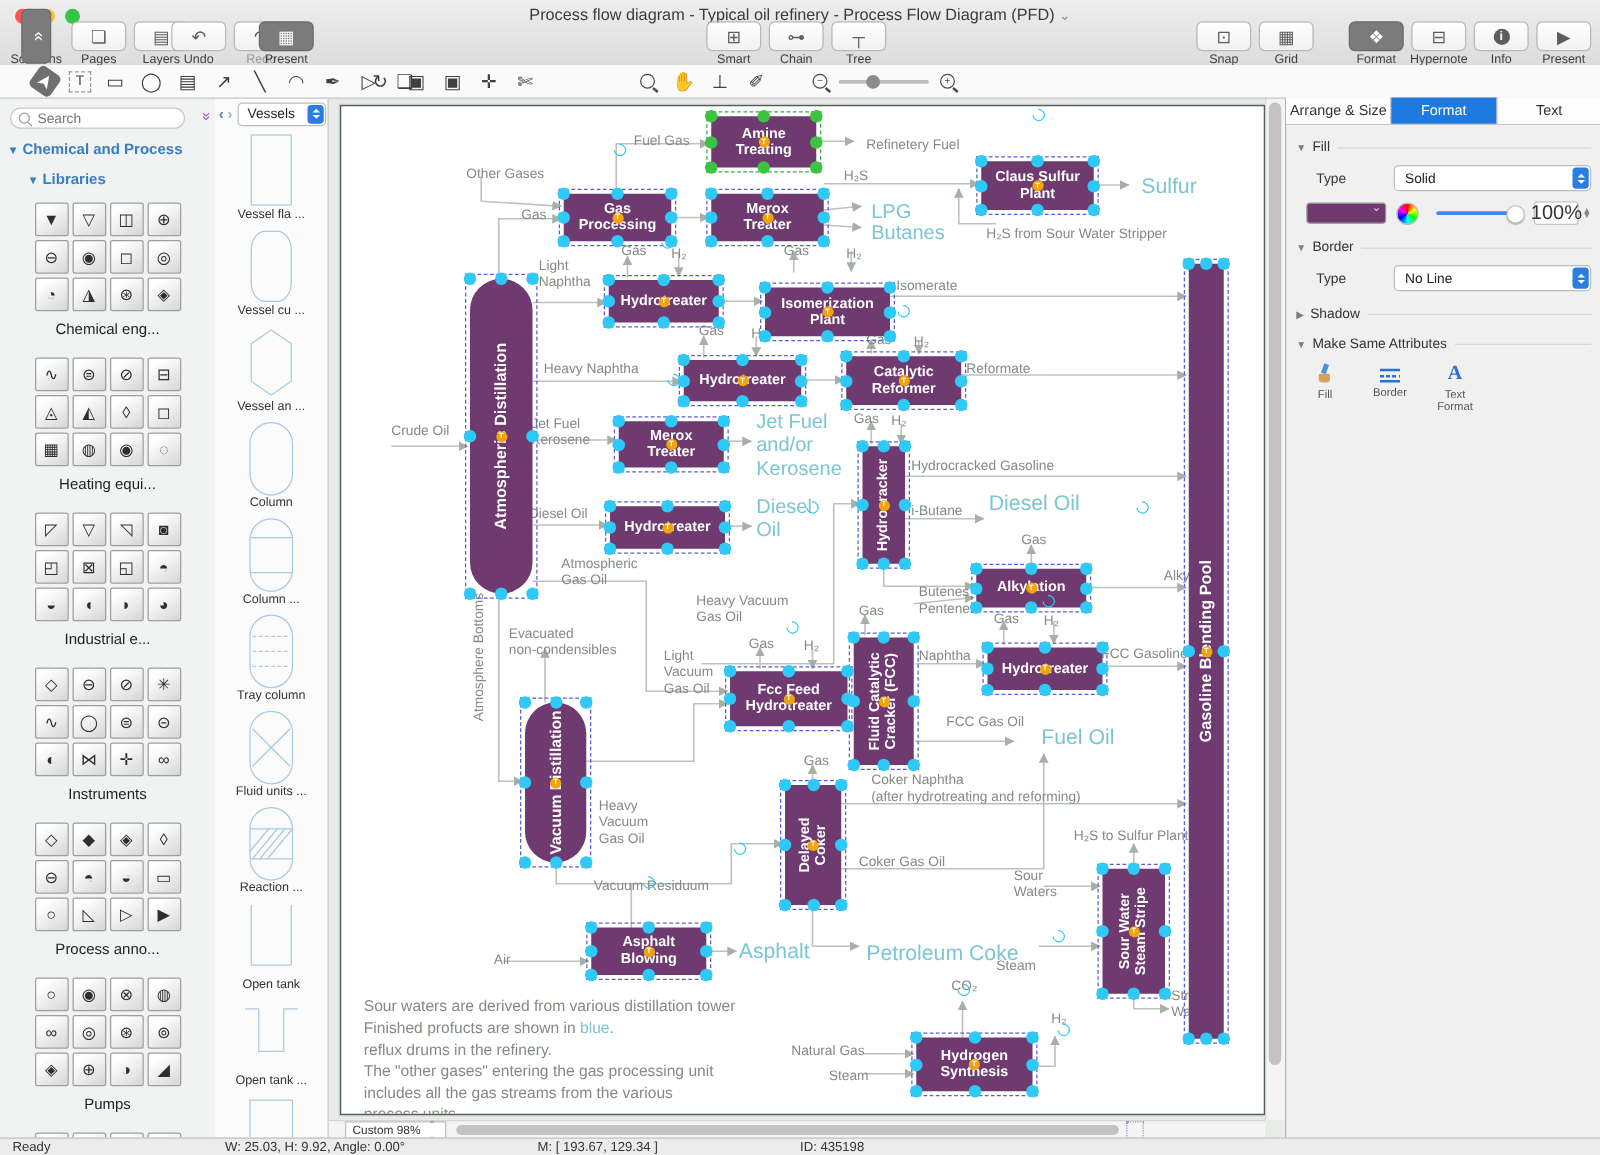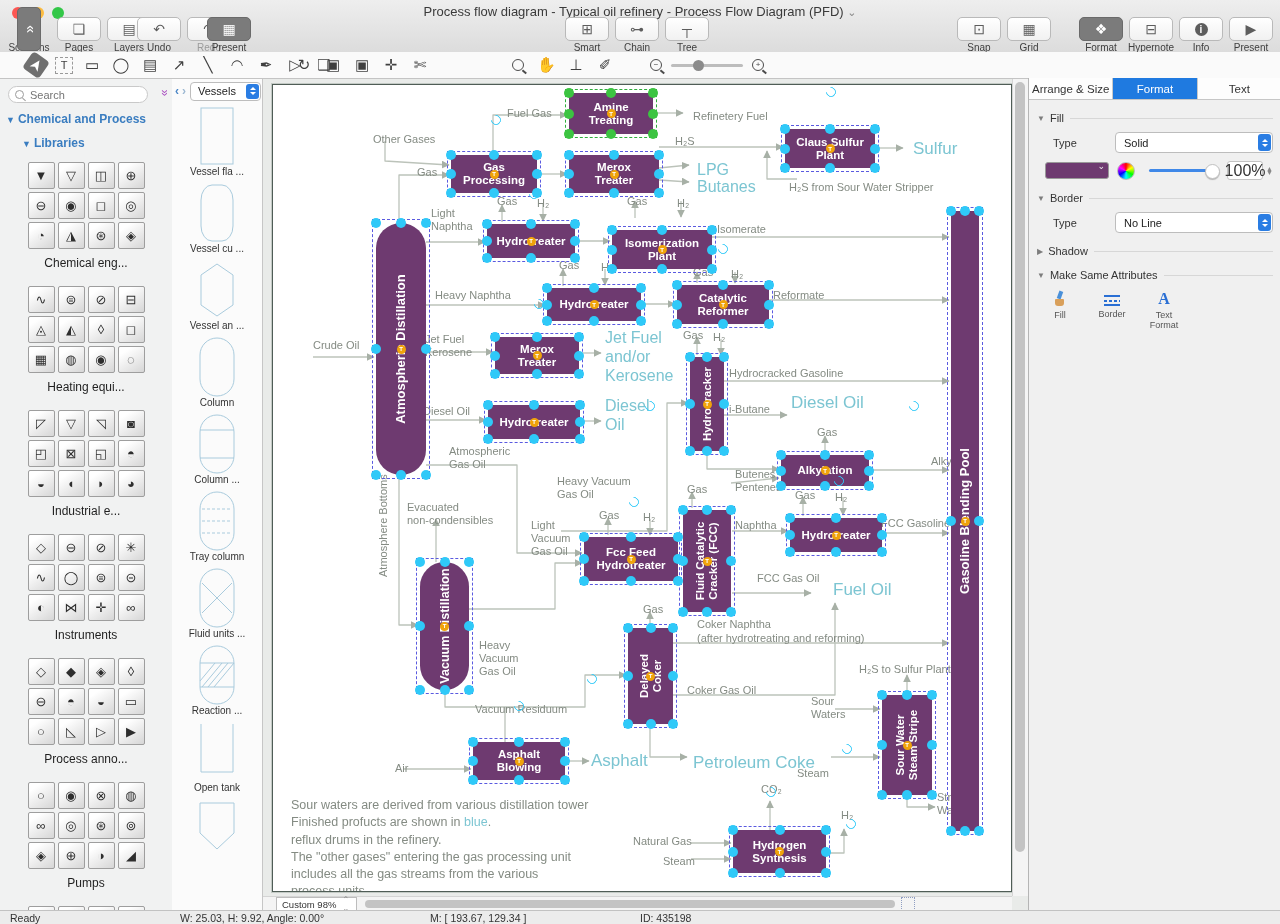--- a/index.html
+++ b/index.html
@@ -466,20 +466,26 @@
           <line x1="20" y1="42" x2="40" y2="18"></line>
           <line x1="6" y1="36" x2="21" y2="18"></line>
         </svg>
         <div class="nm">Reaction  ...</div>
       </div>
       <div class="shape-item">
         <svg xmlns="http://www.w3.org/2000/svg" width="50" height="60" viewBox="0 0 46 60" fill="none" stroke="#a9cbdd" stroke-width="1">
           <path d="M7,2 L7,50 L39,50 L39,2"></path>
         </svg>
         <div class="nm">Open tank</div>
+      </div>
+      <div class="shape-item">
+        <svg xmlns="http://www.w3.org/2000/svg" width="50" height="60" viewBox="0 0 46 60" fill="none" stroke="#a9cbdd" stroke-width="1">
+          <path d="M2,8 L13,8 L13,42 L33,42 L33,8 L44,8"></path>
+        </svg>
+        <div class="nm">Open tank  ...</div>
       </div>
       <div class="shape-item">
         <svg xmlns="http://www.w3.org/2000/svg" width="50" height="60" viewBox="0 0 46 60" fill="none" stroke="#a9cbdd" stroke-width="1">
           <path d="M6,4 L40,4 L40,34 L23,50 L6,34 Z"></path>
         </svg>
         <div class="nm"></div>
       </div>
     </div>
 </div>
 

